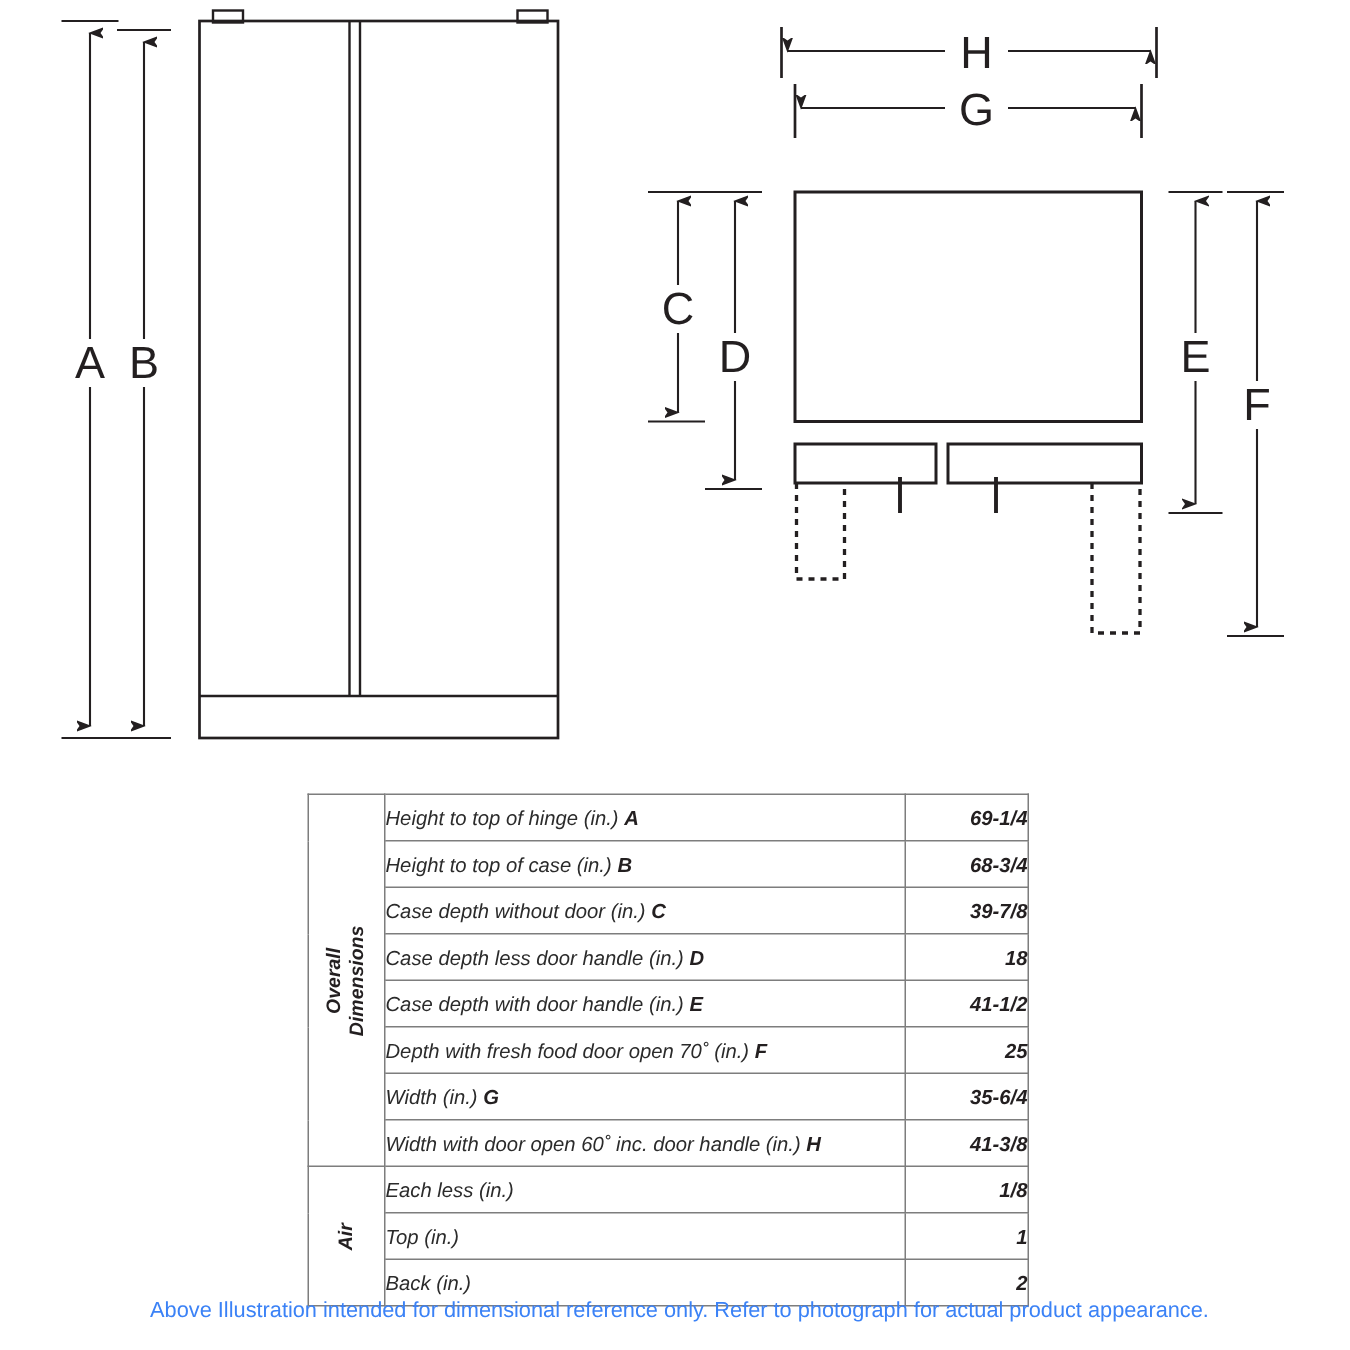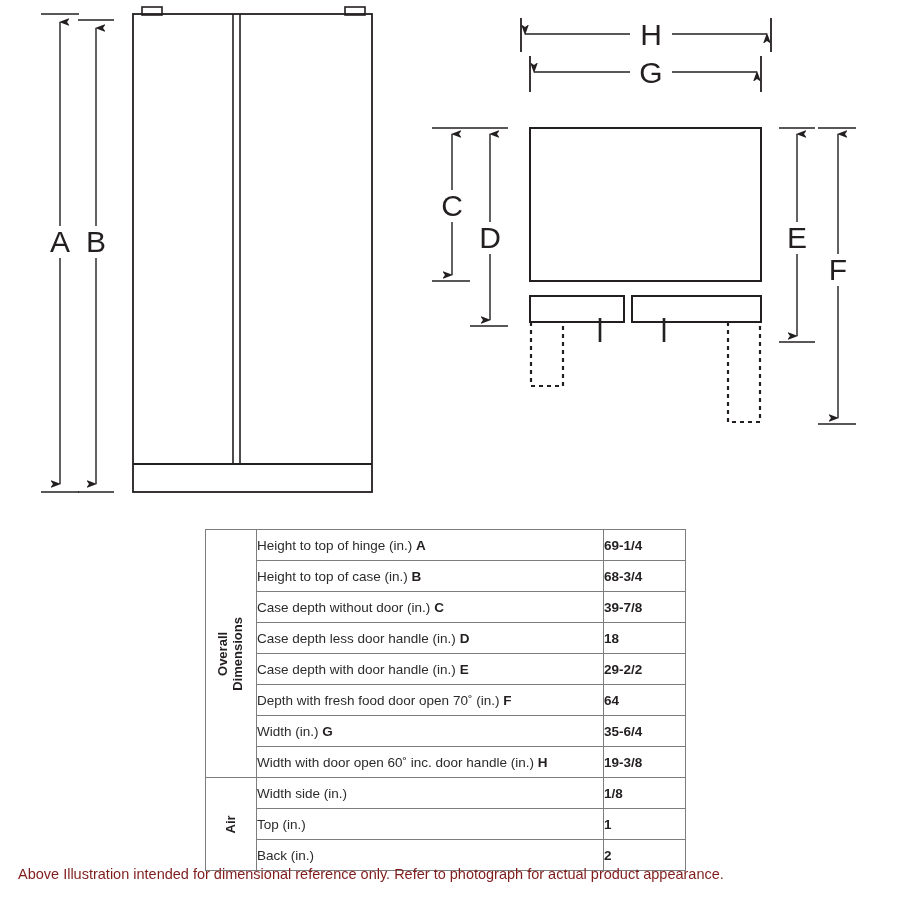--- a/index.html
+++ b/index.html
@@ -46,20 +46,21 @@
     table-layout: fixed;
     width: 481px;
     border: 1.6px solid #231f20;
   }
   table.spec td {
     border: 1px solid #7d7d7d;
     padding: 0;
     height: 30px;
     vertical-align: middle;
     font-size: 13.5px;
+    font-style: italic;
   }
   td.rot-cell {
     width: 50px;
     border-left: none;
     border-top: none;
     border-bottom: none;
     text-align: center;
     position: relative;
   }
   td.rot-cell.air-cell {
@@ -87,39 +88,40 @@
     color: #2b2b2b;
     font-size: 13.5px;
     border-left: 1px solid #7d7d7d;
   }
   td.desc .tag {
     font-weight: bold;
     color: #231f20;
   }
   td.val {
     width: 81px;
-    text-align: left;
+    text-align: right;
     font-weight: bold;
     font-size: 14px;
     color: #231f20;
   }
   tr.air-first td.desc,
   tr.air-first td.val {
     border-top: 1.6px solid #231f20;
   }
 
   
   .footer-note {
     position: absolute;
     left: 18px;
     top: 866px;
     width: 870px;
     font-size: 14.5px;
-    color: #7f1d1d;
+    color: #3b82f6;
     white-space: nowrap;
+    text-align: center;
   }
 </style>
 </head>
 <body>
 
 <div id="root">
 
   <svg class="diagram" viewBox="0 0 900 520">
     <defs>
       <marker id="arrUp" markerWidth="10" markerHeight="10" refX="5" refY="1.2" orient="auto" markerUnits="userSpaceOnUse">
@@ -271,54 +273,54 @@
             <span>Case depth less door handle (in.)</span>
             <span class="tag">D</span>
           </td>
           <td class="val">18</td>
         </tr>
         <tr>
           <td class="desc">
             <span>Case depth with door handle (in.)</span>
             <span class="tag">E</span>
           </td>
-          <td class="val">29-2/2</td>
+          <td class="val">41-1/2</td>
         </tr>
         <tr>
           <td class="desc">
             <span>Depth with fresh food door open 70˚ (in.)</span>
             <span class="tag">F</span>
           </td>
-          <td class="val">64</td>
+          <td class="val">25</td>
         </tr>
         <tr>
           <td class="desc">
             <span>Width (in.)</span>
             <span class="tag">G</span>
           </td>
           <td class="val">35-6/4</td>
         </tr>
         <tr>
           <td class="desc">
             <span>Width with door open 60˚ inc. door handle (in.)</span>
             <span class="tag">H</span>
           </td>
-          <td class="val">19-3/8</td>
+          <td class="val">41-3/8</td>
         </tr>
 
         <tr class="air-first">
           <td class="rot-cell air-cell" rowspan="3">
             <div class="rot-inner">
               <div class="rot-text">
                 <span>Air</span>
               </div>
             </div>
           </td>
           <td class="desc">
-            <span>Width side (in.)</span>
+            <span>Each less (in.)</span>
           </td>
           <td class="val">1/8</td>
         </tr>
         <tr>
           <td class="desc">
             <span>Top (in.)</span>
           </td>
           <td class="val">1</td>
         </tr>
         <tr>

